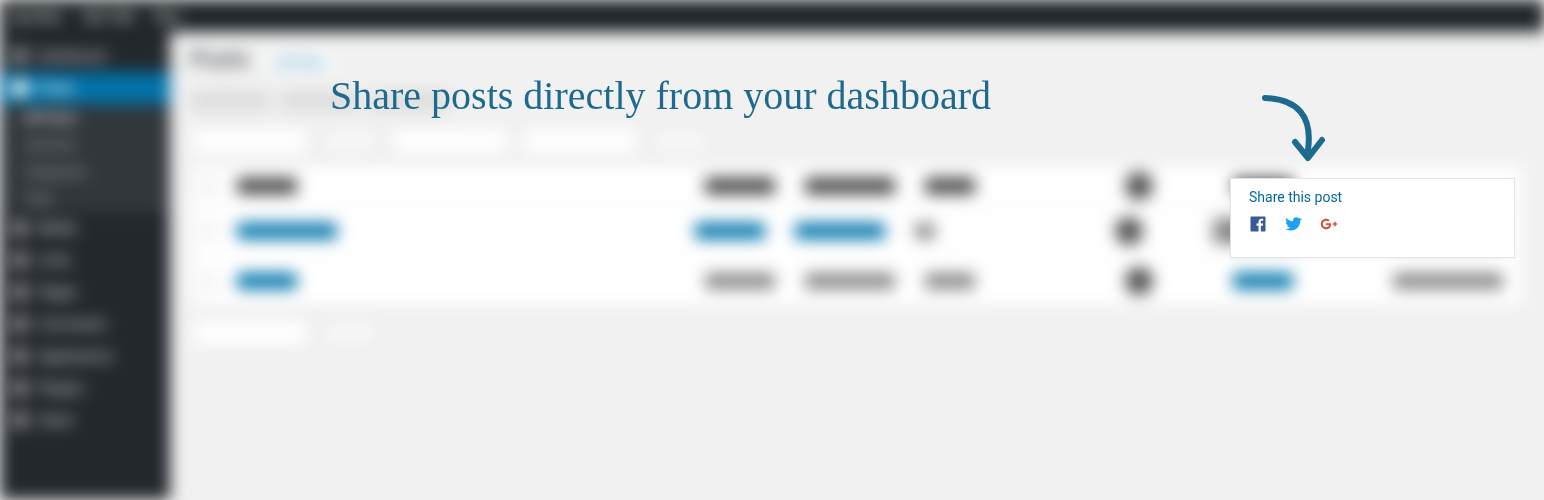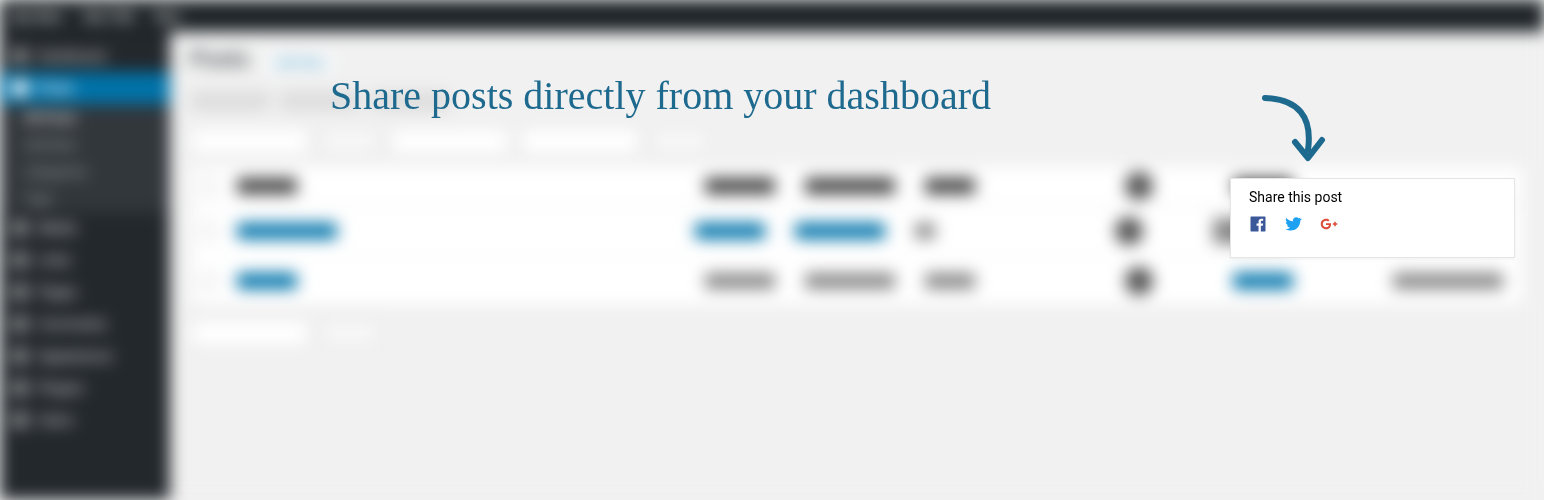--- a/index.html
+++ b/index.html
@@ -181,21 +181,21 @@
       width: 285px;
       height: 80px;
       background: #fff;
       border: 1px solid #e5e5e5;
       box-shadow: 0 1px 3px rgba(0,0,0,0.05);
       padding: 10px 18px;
       pointer-events: auto;
     }
     .share-title {
       font-size: 14px;
-      color: #000000;
+      color: #0369a1;
       font-weight: 400;
       margin-bottom: 10px;
     }
     .share-icons {
       display: flex;
       gap: 16px;
       align-items: center;
     }
     .share-icons svg { display: block; }
   </style>

